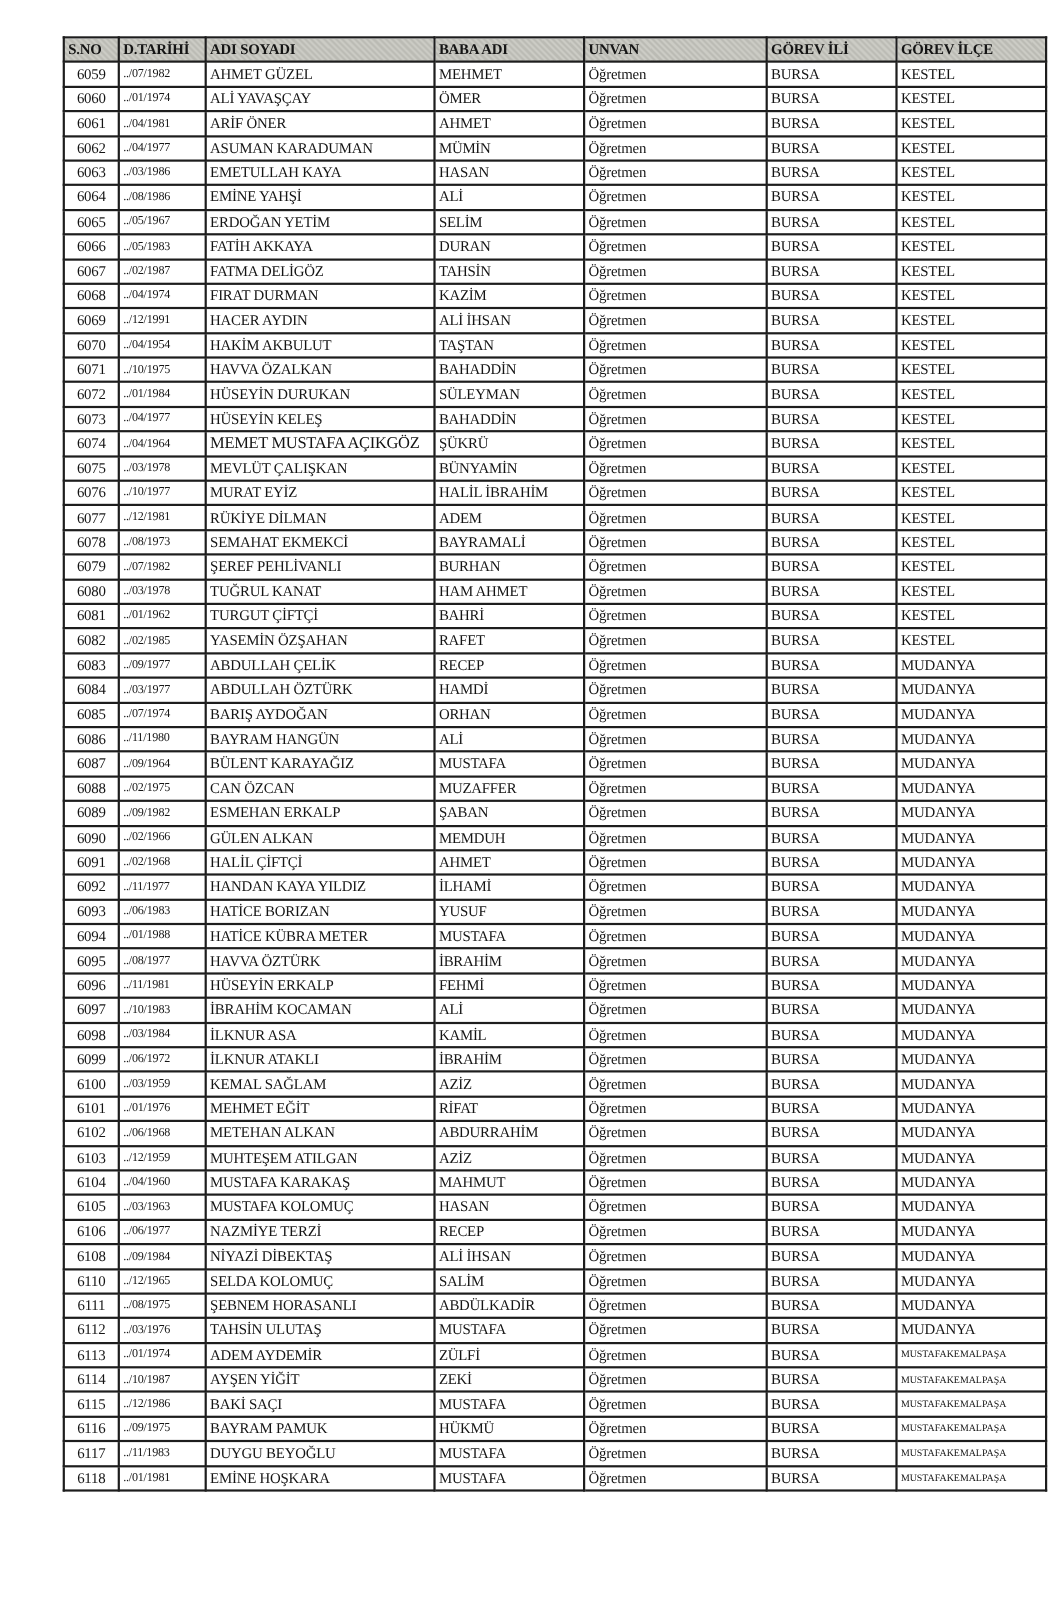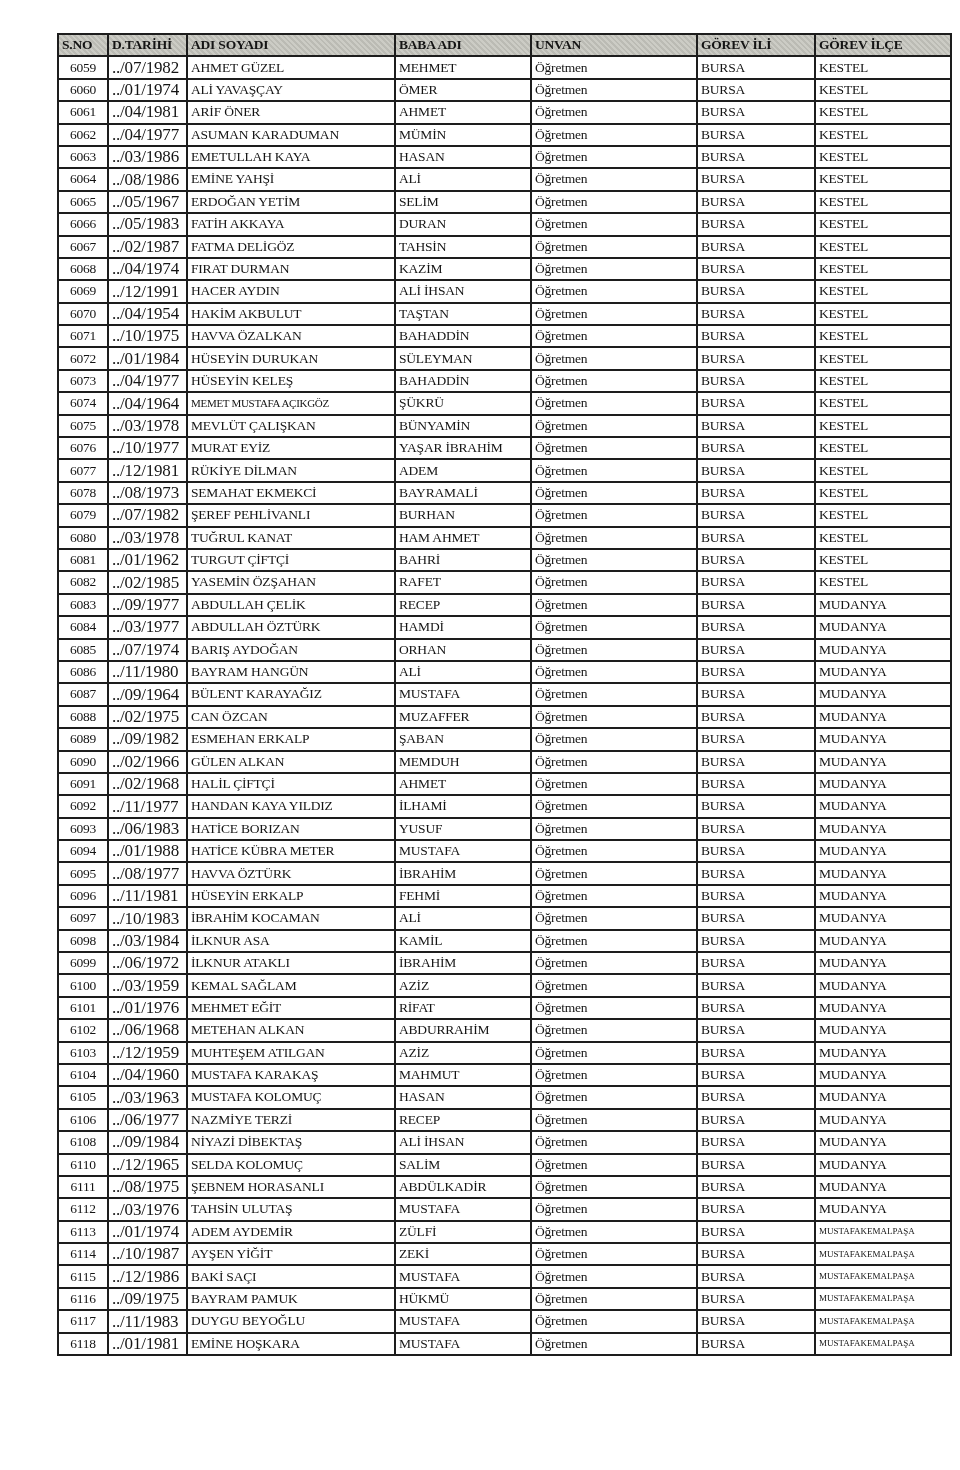--- a/index.html
+++ b/index.html
@@ -40,22 +40,22 @@
     font-size:13.5px;
     letter-spacing:-0.2px;
   }
   .c-sno{width:42px;text-align:center;}
   .c-date{width:71px;font-size:13px;}
   .c-name{width:200px;}
   .c-father{width:128px;}
   .c-title{width:158px;}
   .c-il{width:110px;}
   .c-ilce{width:128px;}
-  td.c-date{font-size:17px;}
-  td.c-name.small{font-size:11px;letter-spacing:-0.3px;}
+  td.c-date{font-size:11px;}
+  td.c-name.small{font-size:15px;letter-spacing:-0.3px;}
   td.c-ilce.small{font-size:9px;letter-spacing:0;margin-top:15px;}
 </style>
 </head>
 <body>
 
 <div class="scan-sheet">
   <table class="doc-table">
     <thead>
       <tr>
         <th class="c-sno">S.NO</th>
@@ -236,21 +236,21 @@
           <td class="c-father">BÜNYAMİN</td>
           <td class="c-title">Öğretmen</td>
           <td class="c-il">BURSA</td>
           <td class="c-ilce">KESTEL</td>
         </tr>
 
         <tr>
           <td class="c-sno">6076</td>
           <td class="c-date">../10/1977</td>
           <td class="c-name">MURAT EYİZ</td>
-          <td class="c-father">YAŞAR İBRAHİM</td>
+          <td class="c-father">HALİL İBRAHİM</td>
           <td class="c-title">Öğretmen</td>
           <td class="c-il">BURSA</td>
           <td class="c-ilce">KESTEL</td>
         </tr>
 
         <tr>
           <td class="c-sno">6077</td>
           <td class="c-date">../12/1981</td>
           <td class="c-name">RÜKİYE DİLMAN</td>
           <td class="c-father">ADEM</td>

